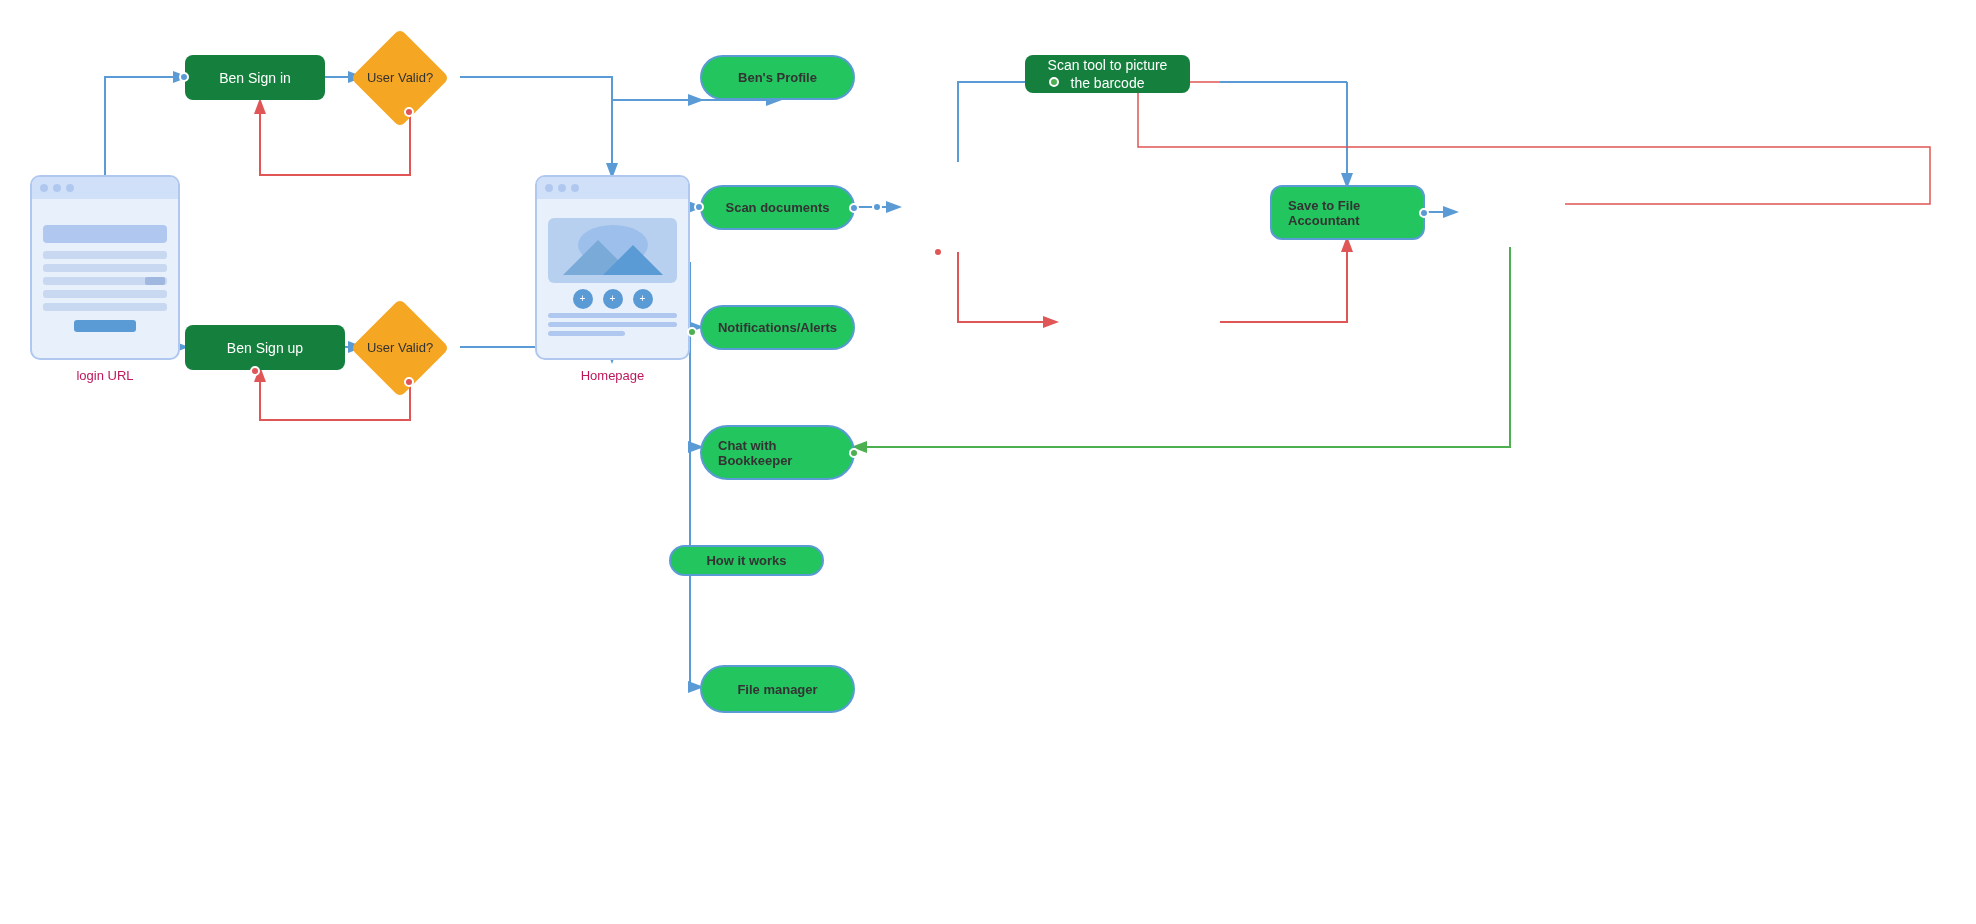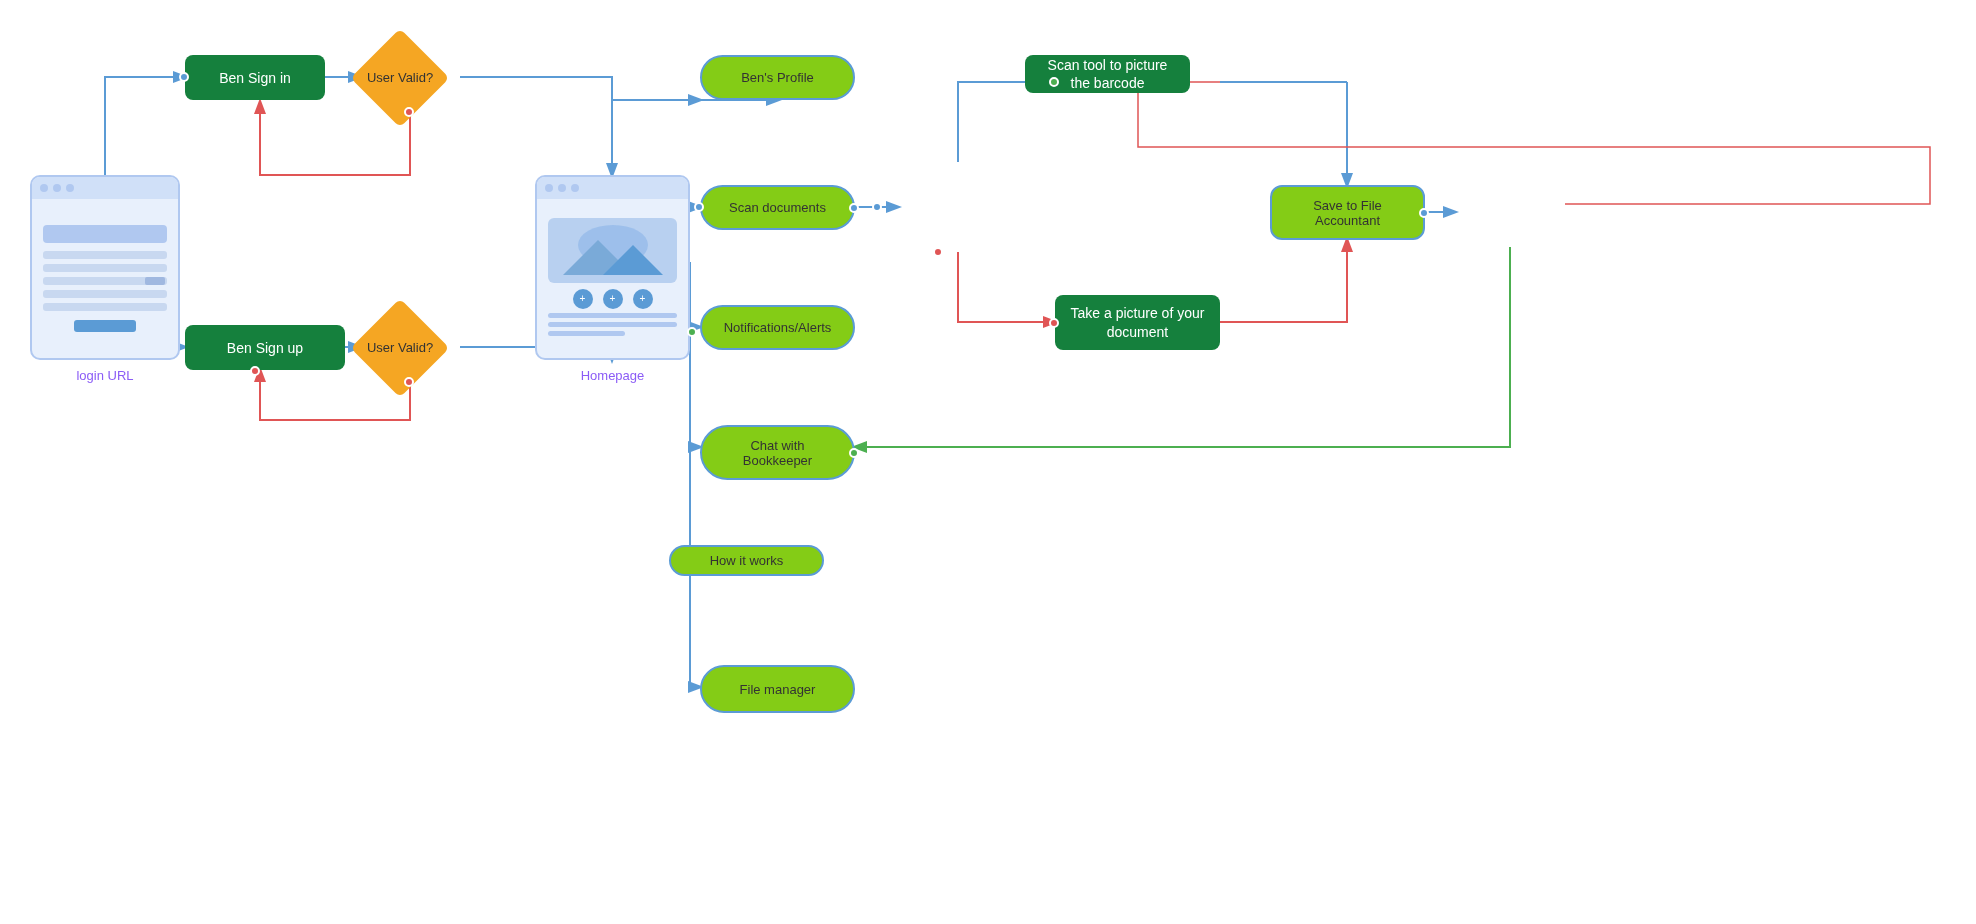--- a/index.html
+++ b/index.html
@@ -55,30 +55,31 @@
       font-size: 13px;
       font-weight: 500;
       color: #333;
       transform: rotate(0deg);
       width: 90px;
       pointer-events: none;
     }
     
     .node-oval {
       position: absolute;
-      background: #84cc16;
+      background: #22c55e;
       border: 2px solid #5B9BD5;
       border-radius: 30px;
       display: flex;
       align-items: center;
       justify-content: center;
-      text-align: center;
+      text-align: left;
       font-size: 13px;
       color: #333;
       padding: 8px 16px;
+      font-weight: bold;
     }
     
     .node-browser {
       position: absolute;
       background: #E8F0FC;
       border: 2px solid #B0C8F0;
       border-radius: 10px;
       display: flex;
       flex-direction: column;
     }
@@ -136,21 +137,21 @@
       background: #B0C8F0;
       border-radius: 3px;
       margin-bottom: 4px;
     }
     .browser-line.short { width: 60%; }
     .browser-line.full { width: 100%; }
     .node-label-below {
       position: absolute;
       text-align: center;
       font-size: 13px;
-      color: #8b5cf6;
+      color: #be185d;
     }
     
     .conn-dot {
       position: absolute;
       width: 10px; height: 10px;
       border-radius: 50%;
       background: #5B9BD5;
       border: 2px solid #fff;
       transform: translate(-50%, -50%);
     }
@@ -312,25 +313,20 @@
 
   <div class="node-rect" style="left:1025px; top:55px; width:165px; height:38px; line-height:1.3;">Scan tool to picture the barcode</div>
 
   <div class="node-oval" style="left:1270px; top:185px; width:155px; height:55px; border-radius:12px;">
     <span>Save to File Accountant</span>
 
     <div class="conn-dot" style="right:-6px; top:50%; left:auto; transform:translateY(-50%);"></div>
   </div>
 
 
-  <div class="node-rect" style="left:1055px; top:295px; width:165px; height:55px; line-height:1.3;">
-    <span>Take a picture of your document</span>
-
-    <div class="conn-dot red" style="left:-6px; top:50%; transform:translateY(-50%);"></div>
-  </div>
 
   <div class="conn-dot" style="position:absolute; left:184px; top:77px;"></div>
 
   <div class="conn-dot red" style="position:absolute; left:255px; top:371px;"></div>
 
   <div class="conn-dot red" style="position:absolute; left:409px; top:112px;"></div>
 
   <div class="conn-dot red" style="position:absolute; left:409px; top:382px;"></div>
 
   <div class="conn-dot" style="position:absolute; left:699px; top:207px;"></div>

